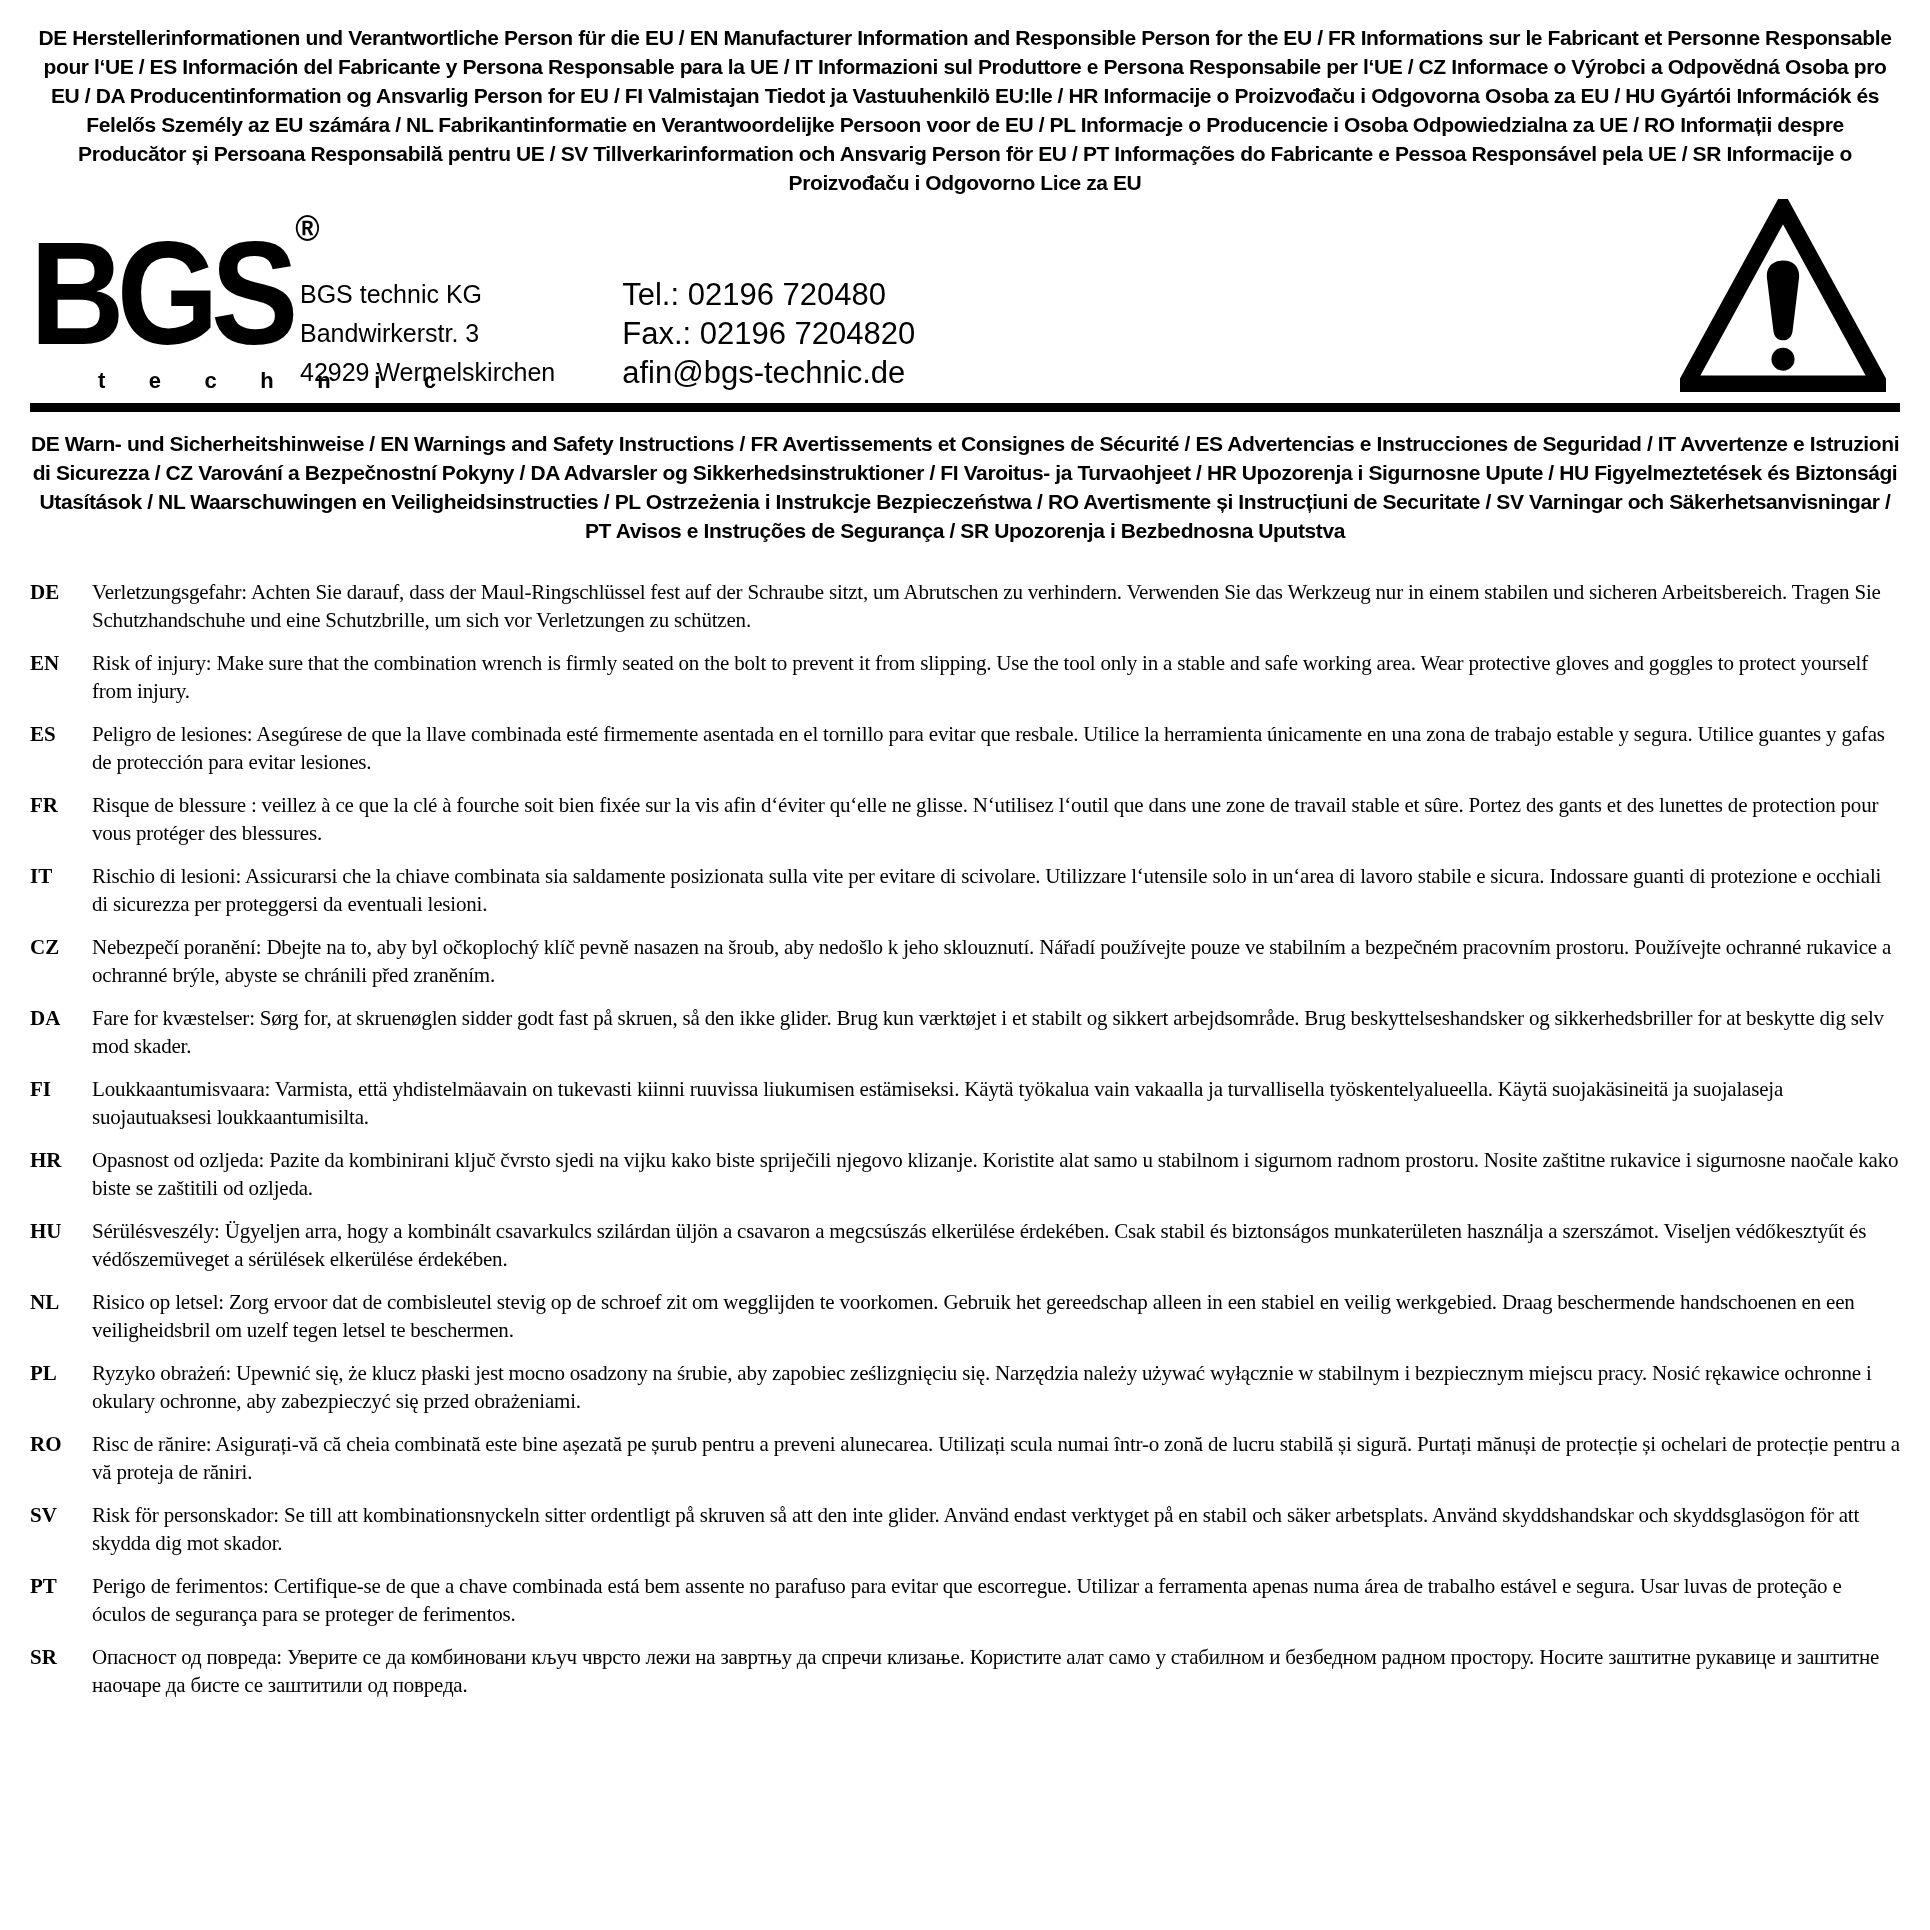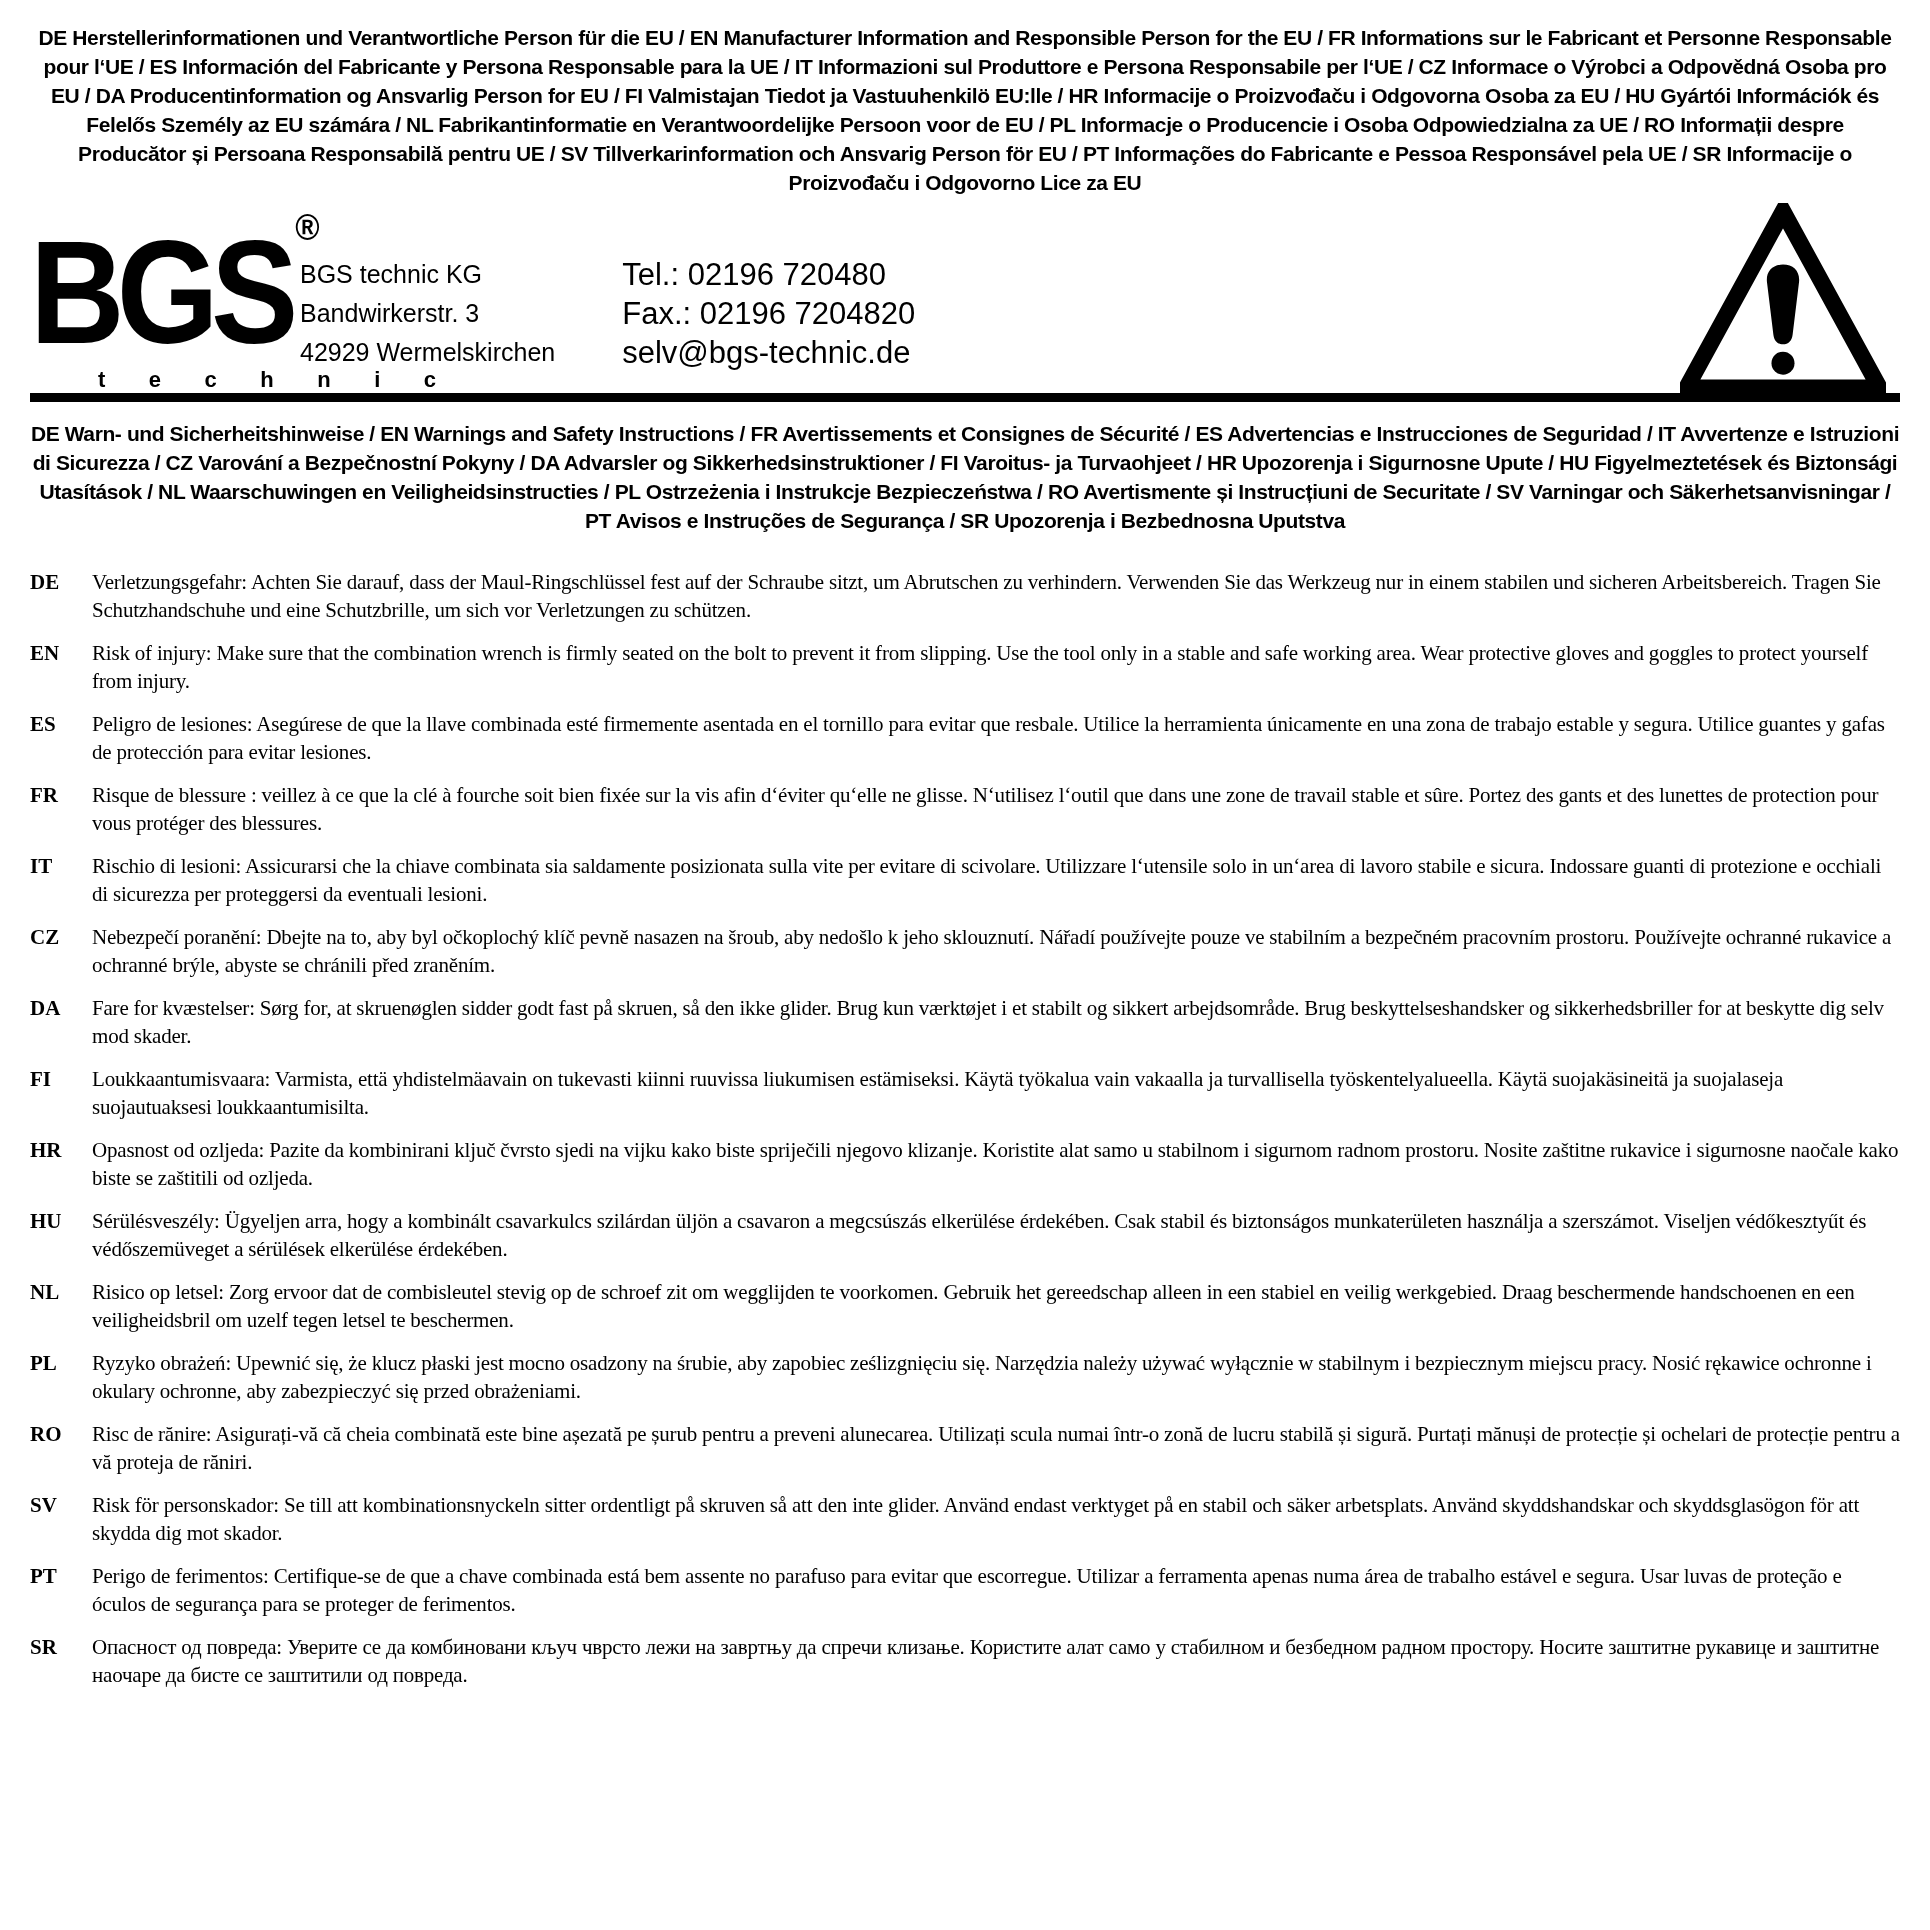--- a/index.html
+++ b/index.html
@@ -24,22 +24,22 @@
     margin: 0;
     font-weight: bold;
     font-size: 21px;
     line-height: 29px;
     letter-spacing: -0.4px;
     text-align: center;
   }
   
   .company-row {
     display: flex;
-    align-items: center;
-    margin-top: 20px;
+    align-items: flex-end;
+    margin-top: 30px;
     height: 165px;
   }
   .logo {
     width: 233px;
     flex: none;
     line-height: 1;
   }
   .logo-main {
     font-weight: bold;
     font-size: 131px;
@@ -128,21 +128,21 @@
 
     <div class="addr-col">
       <div>BGS technic KG</div>
       <div>Bandwirkerstr. 3</div>
       <div>42929 Wermelskirchen</div>
     </div>
 
     <div class="contact-col">
       <div>Tel.: 02196 720480</div>
       <div>Fax.: 02196 7204820</div>
-      <div>selv@bgs-technic.de</div>
+      <div>afin@bgs-technic.de</div>
     </div>
 
 
     <div class="tri-wrap">
       <svg viewBox="0 0 100 94" xmlns="http://www.w3.org/2000/svg" aria-hidden="true">
         <path d="M50 4 L97 90 L3 90 Z" fill="#ffffff" stroke="#000000" stroke-width="8" stroke-linejoin="miter"></path>
         <path d="M50 30 c-5.2 0 -8.4 3.4 -7.8 8.6 l3.1 25.4 c0.35 3.1 2.1 4.8 4.7 4.8 s4.35 -1.7 4.7 -4.8 l3.1 -25.4 c0.6 -5.2 -2.6 -8.6 -7.8 -8.6 z" fill="#000000"></path>
         <circle cx="50" cy="78" r="5.6" fill="#000000"></circle>
       </svg>
     </div>

